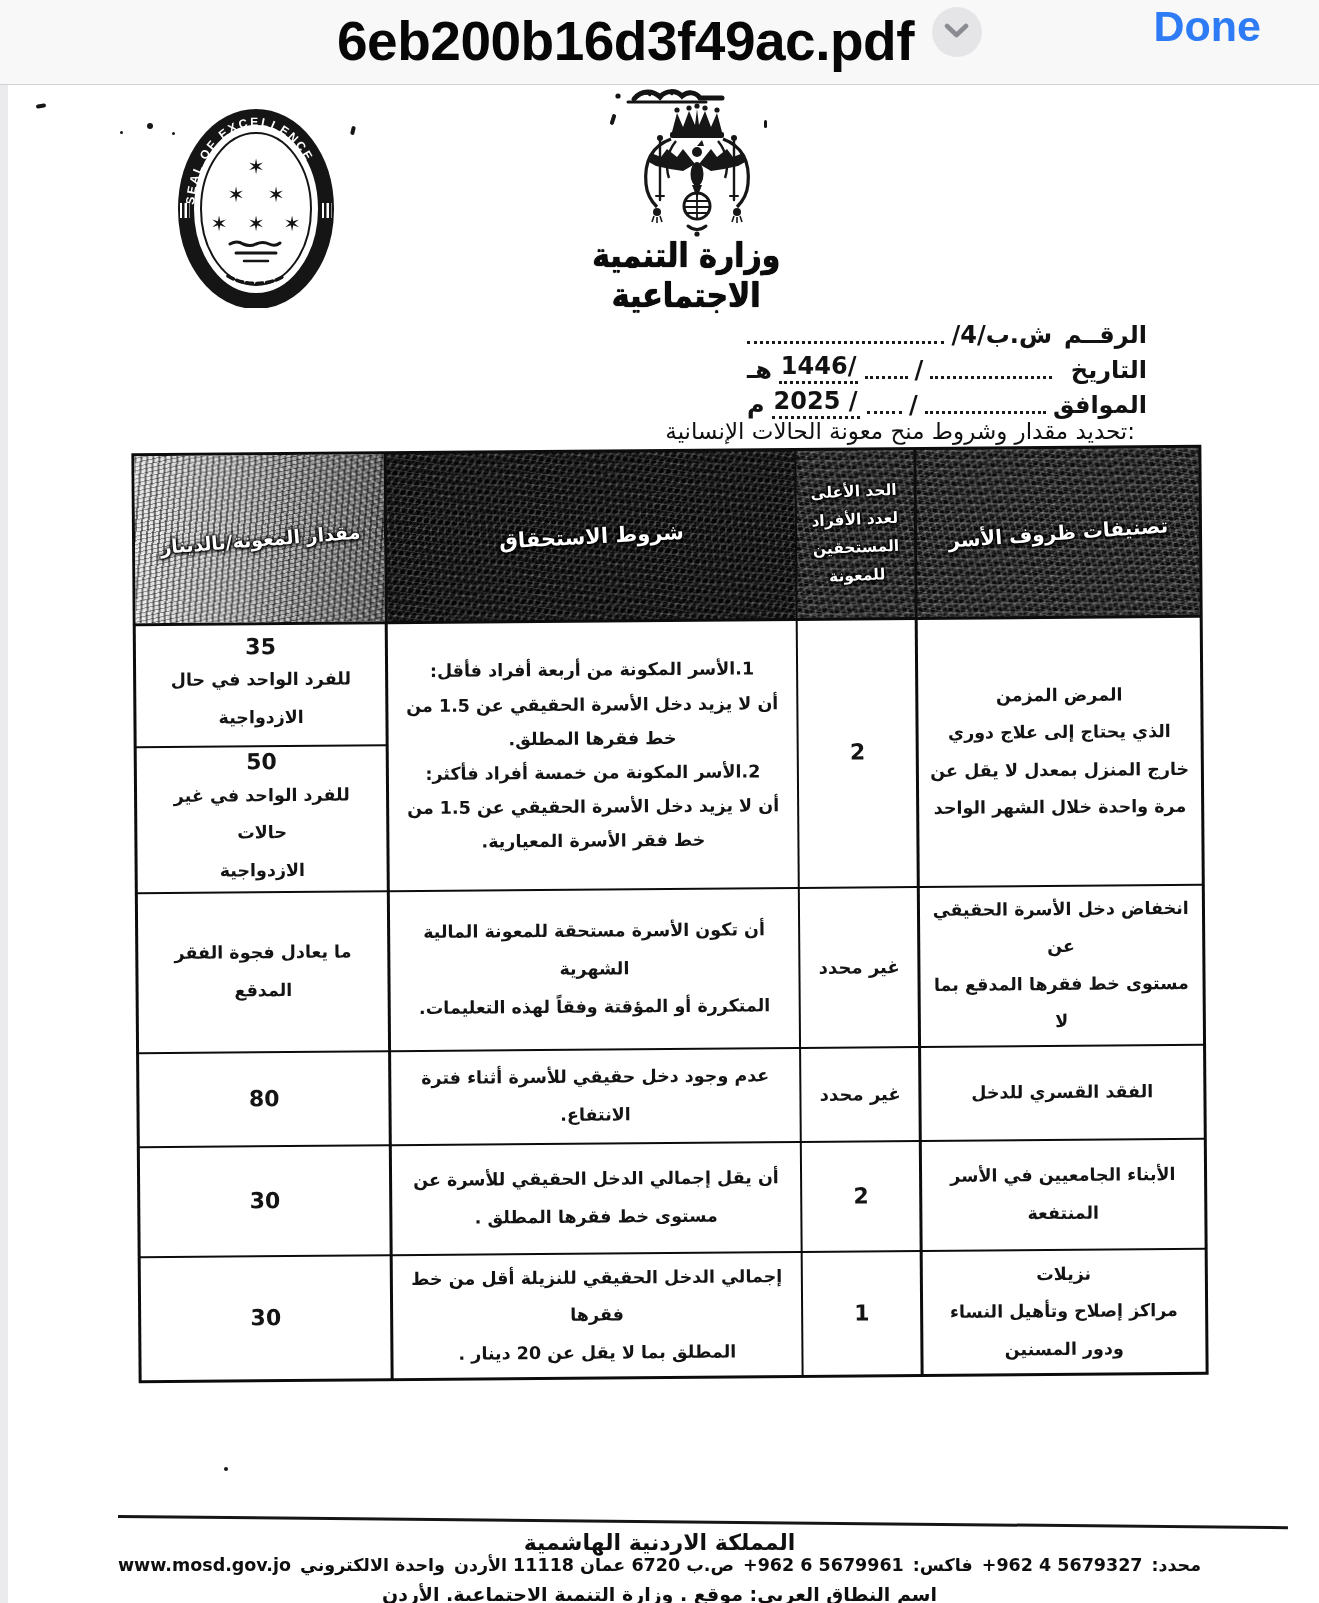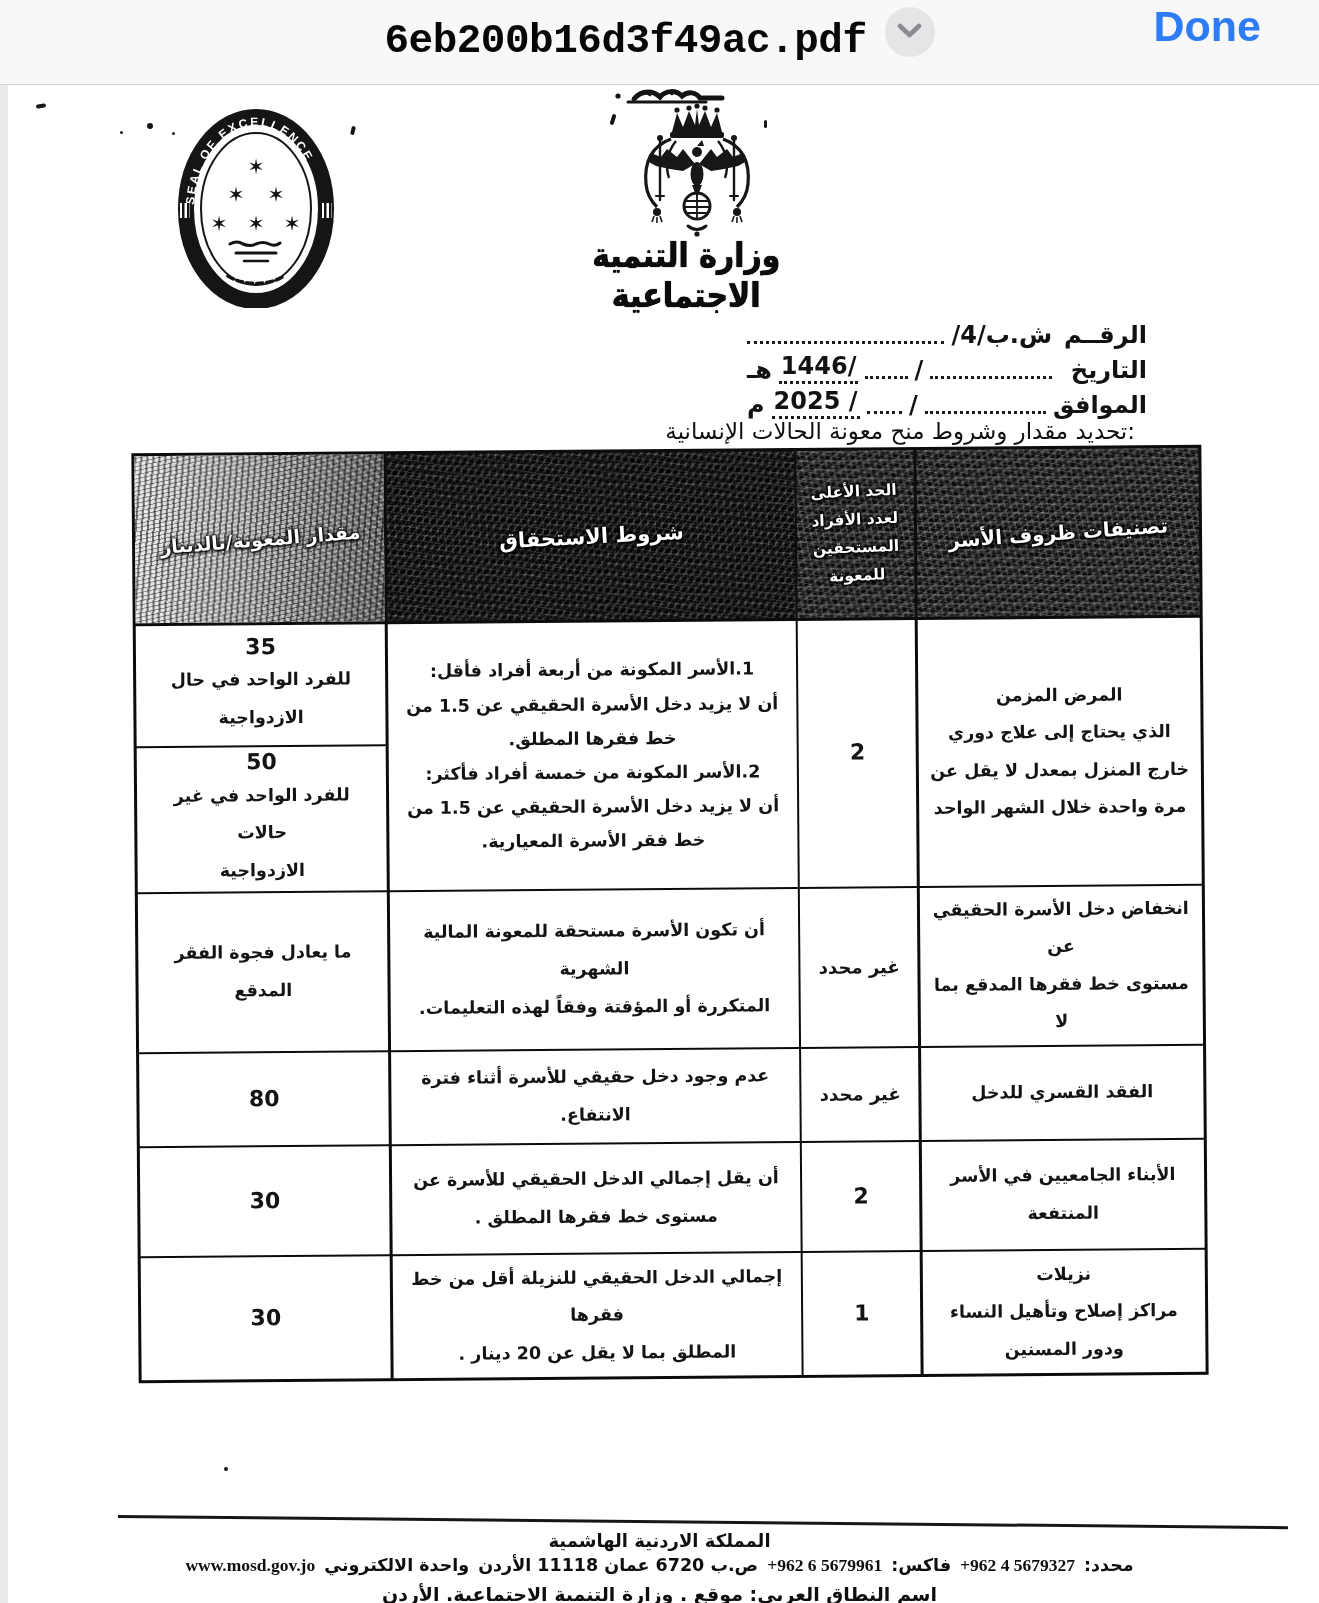--- a/index.html
+++ b/index.html
@@ -3,21 +3,21 @@
 <meta charset="utf-8">
 <style>
   html,body{margin:0;padding:0;background:#dcdcde;}
   .screen{position:relative;width:1319px;height:1603px;overflow:hidden;background:#ebebed;
           font-family:"DejaVu Sans",sans-serif;}
   
   .topbar{position:absolute;left:0;top:0;width:1319px;height:84px;background:#f8f8f9;
           border-bottom:1px solid #d2d2d5;z-index:30;}
   .title-row{position:absolute;left:0;top:0;right:0;height:70px;display:flex;
              justify-content:center;align-items:center;gap:18px;}
-  .pdf-title{font-family:Liberation Mono, monospace;font-size:41px;font-weight:700;
+  .pdf-title{font-family:Liberation Sans, sans-serif;font-size:55px;font-weight:700;
              color:#070707;letter-spacing:-.5px;margin-top:12px;}
   .chev-btn{width:50px;height:50px;border-radius:50%;background:#e5e5e8;display:flex;
             align-items:center;justify-content:center;margin-top:-6px;cursor:pointer;}
   .done-btn{position:absolute;right:58px;top:2px;font-family:"Liberation Sans","DejaVu Sans",sans-serif;
             font-size:43px;font-weight:700;color:#2e7bf6;cursor:pointer;}
   
   .page{position:absolute;left:8px;top:85px;width:1311px;height:1518px;background:#ffffff;}
   .abs{position:absolute;}
   .spk{position:absolute;background:#161616;border-radius:50%;}
   
@@ -74,25 +74,25 @@
   .a-hcat{grid-area:1/1;} .a-hmax{grid-area:1/2;} .a-hcond{grid-area:1/3;} .a-hamt{grid-area:1/4;}
   .a-r1cat{grid-row:2/4;grid-column:1;} .a-r1max{grid-row:2/4;grid-column:2;}
   .a-r1cond{grid-row:2/4;grid-column:3;} .a-r1a{grid-area:2/4;} .a-r1b{grid-area:3/4;}
   .a-r2cat{grid-area:4/1;} .a-r2max{grid-area:4/2;} .a-r2cond{grid-area:4/3;} .a-r2amt{grid-area:4/4;}
   .a-r3cat{grid-area:5/1;} .a-r3max{grid-area:5/2;} .a-r3cond{grid-area:5/3;} .a-r3amt{grid-area:5/4;}
   .a-r4cat{grid-area:6/1;} .a-r4max{grid-area:6/2;} .a-r4cond{grid-area:6/3;} .a-r4amt{grid-area:6/4;}
   .a-r5cat{grid-area:7/1;} .a-r5max{grid-area:7/2;} .a-r5cond{grid-area:7/3;} .a-r5amt{grid-area:7/4;}
   
   .sep{position:absolute;left:118px;top:1515px;width:1170px;height:3.4px;background:#161616;
        transform:rotate(.55deg);transform-origin:left center;}
-  .kingdom{position:absolute;left:0;right:0;top:1530px;text-align:center;font-size:18px;
+  .kingdom{position:absolute;left:0;right:0;top:1530px;text-align:center;font-size:22px;
            font-weight:700;color:#101010;}
   .contact{position:absolute;left:0;right:0;top:1555px;display:flex;direction:rtl;
            justify-content:center;align-items:baseline;gap:9px;font-size:17.5px;font-weight:700;color:#0e0e0e;}
-  .ltr{direction:ltr;unicode-bidi:isolate;font-family:Liberation Serif, serif;}
+  .ltr{direction:ltr;unicode-bidi:isolate;}
   .rtl{direction:rtl;unicode-bidi:isolate;}
   .domain-line{position:absolute;left:0;right:0;top:1583px;text-align:center;font-size:19px;
                font-weight:700;color:#0e0e0e;}
 </style>
 </head>
 <body>
 
 <div class="screen">
 
   <div class="topbar">

